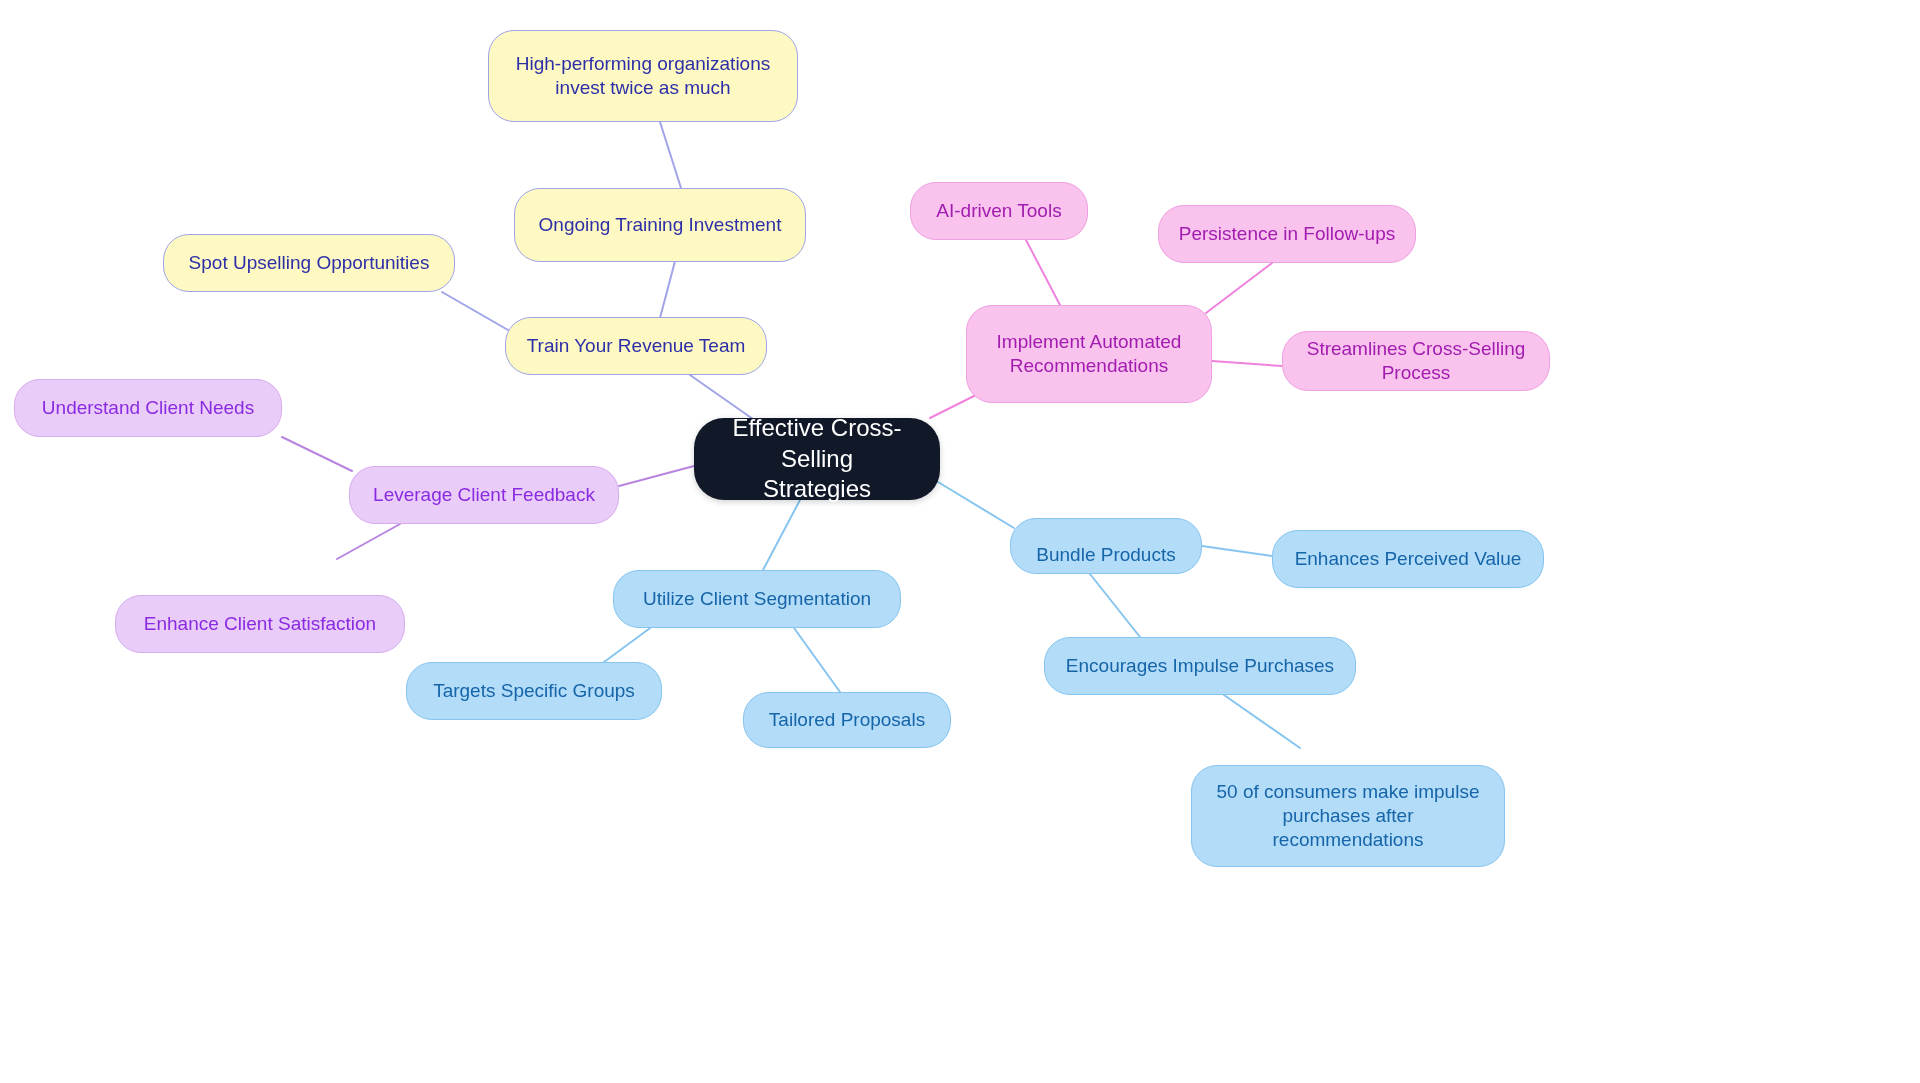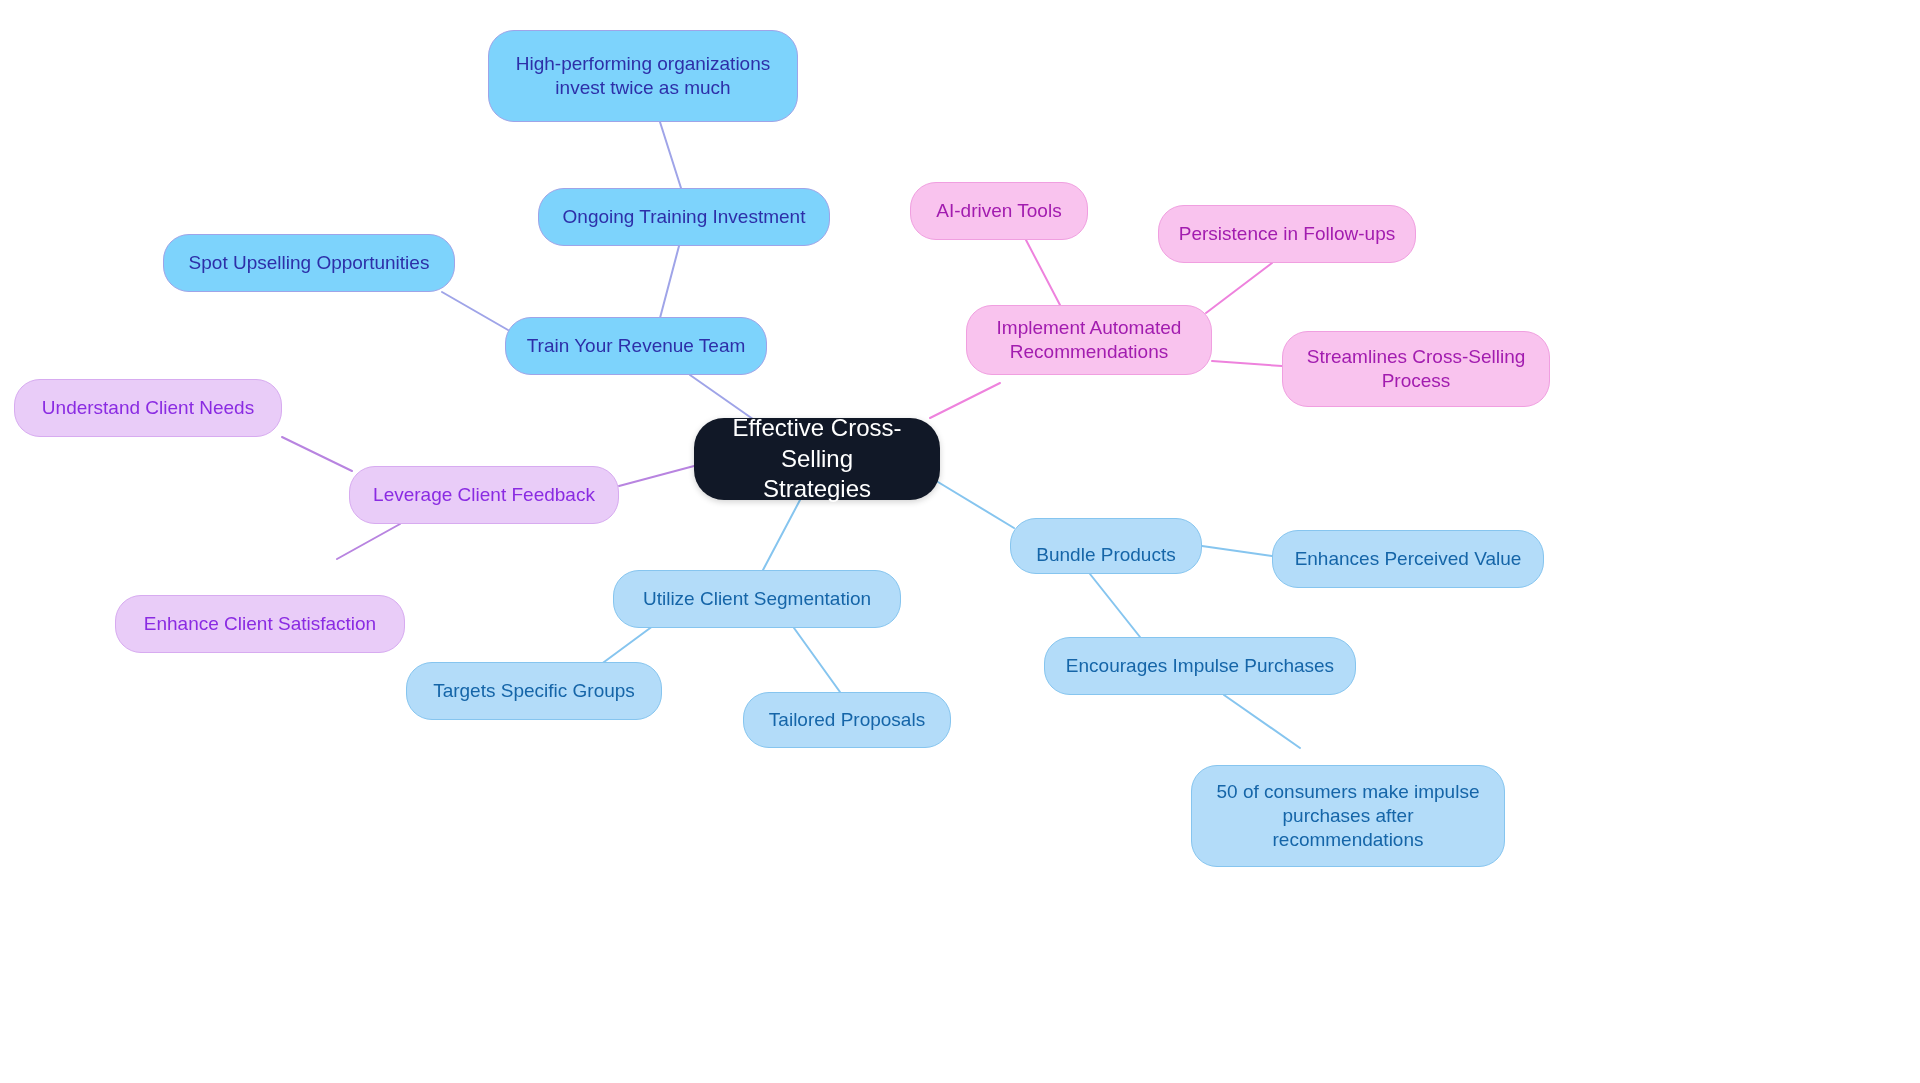--- a/index.html
+++ b/index.html
@@ -43,21 +43,21 @@
   }
   .node.root {
     border-radius: 30px;
     border-width: 0;
     background: #111827;
     color: #ffffff;
     font-size: 24px;
     box-shadow: 0 2px 6px rgba(0,0,0,0.18);
   }
   .node.periwinkle {
-    background: #7dd3fc;
+    background: #fef9c3;
     border-color: #9fa4e8;
     color: #2d2fa8;
   }
   .node.pink {
     background: #f9c3ee;
     border-color: #f09fe0;
     color: #a21caf;
   }
   .node.violet {
     background: #e9ccf8;
@@ -96,28 +96,28 @@
       <line x1="938" y1="482" x2="1014" y2="528" stroke="#86c5ef" stroke-width="2" stroke-linecap="round"></line>
       <line x1="1202" y1="546" x2="1272" y2="556" stroke="#86c5ef" stroke-width="2" stroke-linecap="round"></line>
       <line x1="1090" y1="574" x2="1140" y2="637" stroke="#86c5ef" stroke-width="2" stroke-linecap="round"></line>
       <line x1="1224" y1="695" x2="1300" y2="748" stroke="#86c5ef" stroke-width="2" stroke-linecap="round"></line>
     </svg>
   <div id="node-layer">
       <div class="node root" style="left: 694px; top: 418px; width: 246px; height: 82px; font-size: 24px;"><span class="node-label">Effective Cross-Selling
 Strategies</span></div>
       <div class="node periwinkle" style="left: 488px; top: 30px; width: 310px; height: 92px; font-size: 19px;"><span class="node-label">High-performing organizations
 invest twice as much</span></div>
-      <div class="node periwinkle" style="left: 538px; top: 188px; width: 292px; height: 58px; font-size: 19px;"><span class="node-label">Ongoing Training Investment</span></div>
+      <div class="node periwinkle" style="left: 514px; top: 188px; width: 292px; height: 74px; font-size: 19px;"><span class="node-label">Ongoing Training Investment</span></div>
       <div class="node periwinkle" style="left: 163px; top: 234px; width: 292px; height: 58px; font-size: 19px;"><span class="node-label">Spot Upselling Opportunities</span></div>
       <div class="node periwinkle" style="left: 505px; top: 317px; width: 262px; height: 58px; font-size: 19px;"><span class="node-label">Train Your Revenue Team</span></div>
       <div class="node pink" style="left: 910px; top: 182px; width: 178px; height: 58px; font-size: 19px;"><span class="node-label">AI-driven Tools</span></div>
       <div class="node pink" style="left: 1158px; top: 205px; width: 258px; height: 58px; font-size: 19px;"><span class="node-label">Persistence in Follow-ups</span></div>
-      <div class="node pink" style="left: 966px; top: 305px; width: 246px; height: 70px; font-size: 19px;"><span class="node-label">Implement Automated
+      <div class="node pink" style="left: 966px; top: 305px; width: 246px; height: 98px; font-size: 19px;"><span class="node-label">Implement Automated
 Recommendations</span></div>
-      <div class="node pink" style="left: 1282px; top: 331px; width: 268px; height: 76px; font-size: 19px;"><span class="node-label">Streamlines Cross-Selling
+      <div class="node pink" style="left: 1282px; top: 331px; width: 268px; height: 60px; font-size: 19px;"><span class="node-label">Streamlines Cross-Selling
 Process</span></div>
       <div class="node violet" style="left: 14px; top: 379px; width: 268px; height: 58px; font-size: 19px;"><span class="node-label">Understand Client Needs</span></div>
       <div class="node violet" style="left: 349px; top: 466px; width: 270px; height: 58px; font-size: 19px;"><span class="node-label">Leverage Client Feedback</span></div>
       <div class="node violet" style="left: 115px; top: 559px; width: 290px; height: 58px; font-size: 19px; margin-top: 36px;"><span class="node-label">Enhance Client Satisfaction</span></div>
       <div class="node cyan" style="left: 613px; top: 570px; width: 288px; height: 58px; font-size: 19px;"><span class="node-label">Utilize Client Segmentation</span></div>
       <div class="node cyan" style="left: 406px; top: 662px; width: 256px; height: 58px; font-size: 19px;"><span class="node-label">Targets Specific Groups</span></div>
       <div class="node cyan" style="left: 743px; top: 692px; width: 208px; height: 56px; font-size: 19px;"><span class="node-label">Tailored Proposals</span></div>
       <div class="node cyan" style="left: 1010px; top: 518px; width: 192px; height: 56px; font-size: 19px; align-items: flex-end;"><span class="node-label">Bundle Products</span></div>
       <div class="node cyan" style="left: 1272px; top: 530px; width: 272px; height: 58px; font-size: 19px;"><span class="node-label">Enhances Perceived Value</span></div>
       <div class="node cyan" style="left: 1044px; top: 637px; width: 312px; height: 58px; font-size: 19px;"><span class="node-label">Encourages Impulse Purchases</span></div>

